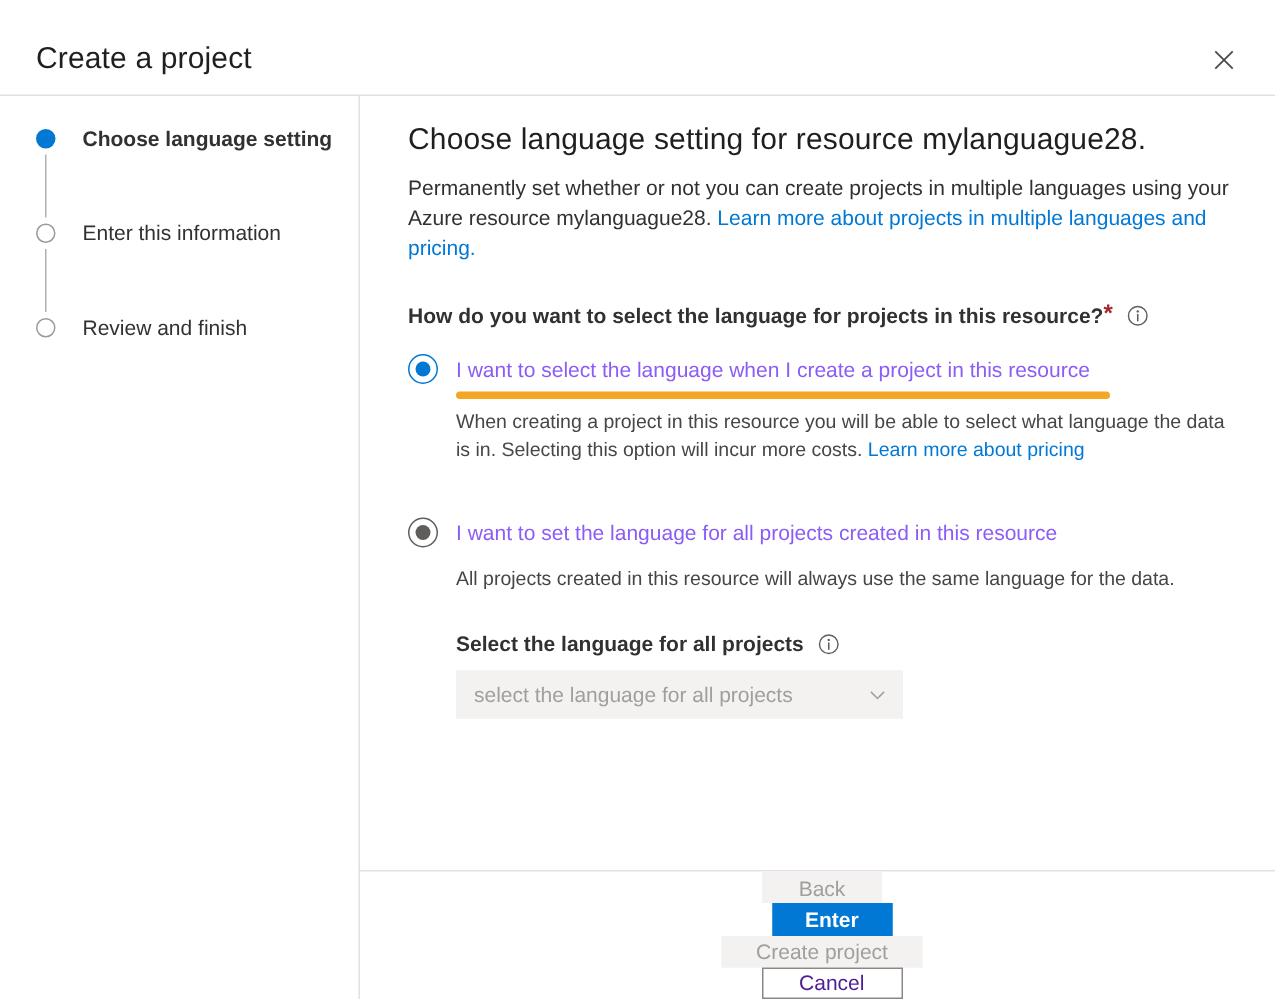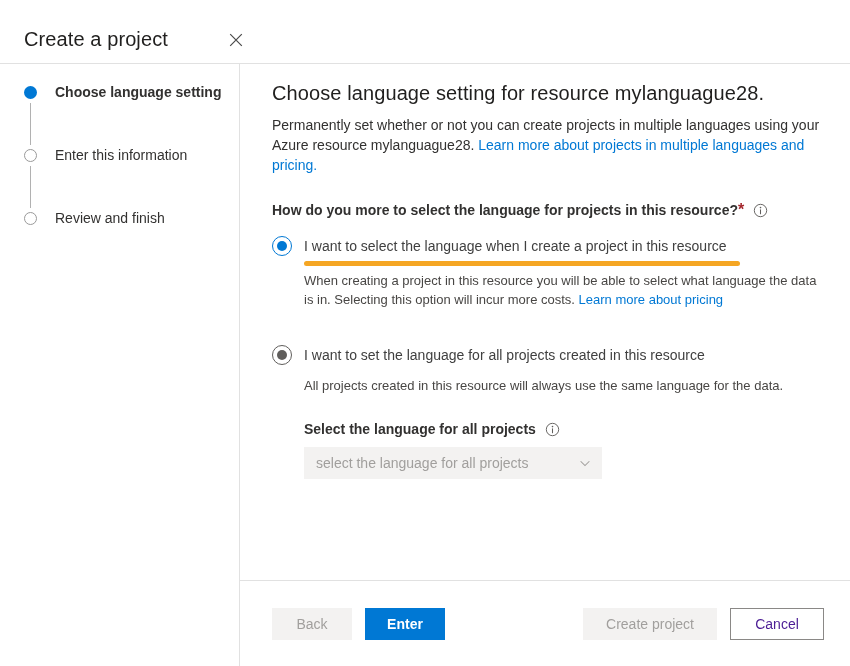--- a/index.html
+++ b/index.html
@@ -21,21 +21,21 @@
     flex-direction: column;
   }
 
   
   .dialog-header {
     height: 64px;
     min-height: 64px;
     border-bottom: 1px solid #e1e1e1;
     display: flex;
     align-items: center;
-    justify-content: flex-start;
+    justify-content: space-between;
     padding: 16px 14px 0 24px;
     gap: 48px;
   }
   .dialog-title {
     font-size: 20px;
     font-weight: 400;
     color: #201f1e;
     letter-spacing: .1px;
   }
   .close-btn {
@@ -184,21 +184,21 @@
     width: 10px; height: 10px;
     border-radius: 50%;
     background: transparent;
   }
   .radio-outer.checked .radio-inner { background: #0078d4; }
   .radio-outer.hovered .radio-inner { background: #605e5c; }
   .radio-text {
     margin-left: 12px;
     font-size: 14px;
     line-height: 20px;
-    color: #404040;
+    color: #8b5cf6;
     position: relative;
     padding-bottom: 2px;
   }
   .radio-underline {
     position: absolute;
     left: 0;
     bottom: -8px;
     height: 5px;
     width: 436px;
     background: #f5a623;
@@ -243,20 +243,21 @@
   .dd-chevron { color: #a19f9d; display: flex; }
 
   
   .footer {
     height: 86px;
     min-height: 86px;
     border-top: 1px solid #e1e1e1;
     display: flex;
     align-items: center;
     padding: 0 26px 0 33px;
+    flex-direction: column;
   }
   .btn {
     height: 32px;
     min-width: 80px;
     font-size: 14px;
     font-family: "Liberation Sans", sans-serif;
     border: 1px solid transparent;
     padding: 0 16px;
     cursor: pointer;
     display: inline-flex;
@@ -334,21 +335,21 @@
     </div>
 
     <div class="main">
       <div class="main-scroll">
 
         <h1 class="main-title">Choose language setting for resource mylanguague28.</h1>
 
         <p class="main-desc"><span>Permanently set whether or not you can create projects in multiple languages using your Azure resource mylanguague28. </span><a class="link">Learn more about projects in multiple languages and pricing.</a></p>
 
         <div class="field-label-row">
-          <span class="field-label">How do you more to select the language for projects in this resource?</span>
+          <span class="field-label">How do you want to select the language for projects in this resource?</span>
             <span class="req-star">*</span>
           <span class="info-icon">
             <svg width="15" height="15" viewBox="0 0 16 16" aria-hidden="true">
               <circle cx="8" cy="8" r="6.6" fill="none" stroke="#605e5c" stroke-width="1"></circle>
               <circle cx="8" cy="4.9" r="0.85" fill="#605e5c"></circle>
               <path d="M8 7.1 V11.5" stroke="#605e5c" stroke-width="1.1" stroke-linecap="round"></path>
             </svg>
           </span>
         </div>
 

